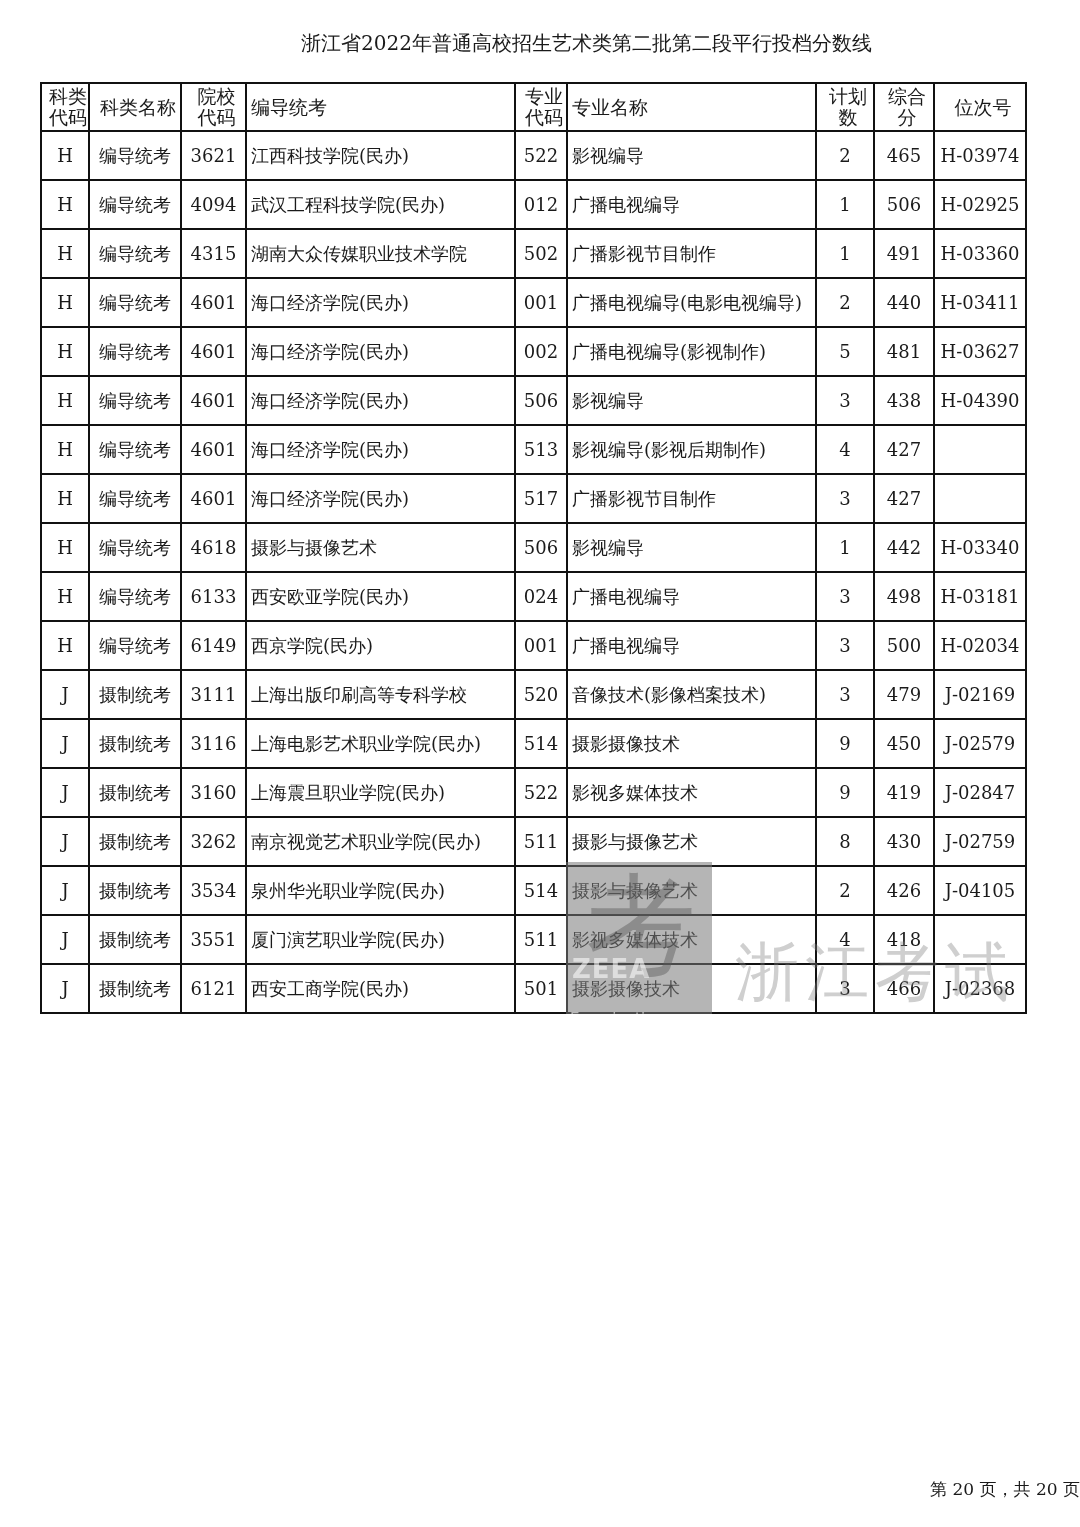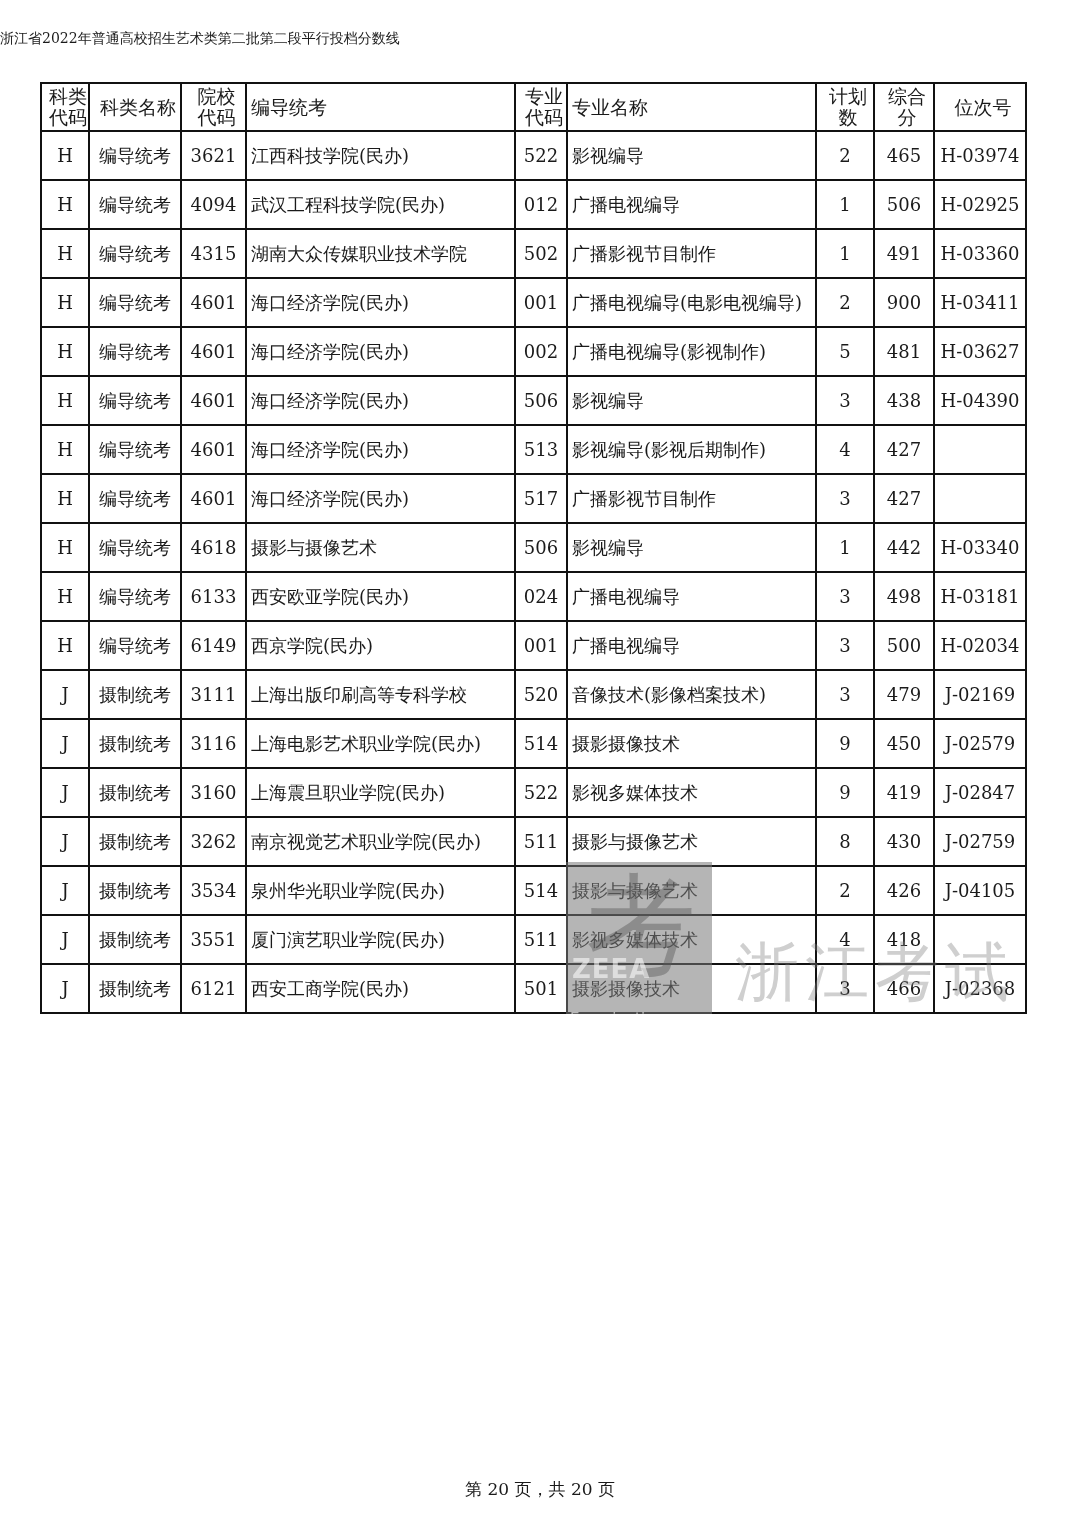--- a/index.html
+++ b/index.html
@@ -1,22 +1,22 @@
 <!DOCTYPE html>
 <html><head>
   <meta charset="utf-8">
   <style>
     html, body { margin: 0; padding: 0; background: #ffffff; }
     body {
       width: 1080px; height: 1527px; position: relative; overflow: hidden;
       font-family: "DejaVu Serif", "Liberation Serif", serif; color: #1a1a1a;
     }
     .title {
-      position: absolute; top: 30px; left: 0; width: 872px; text-align: left;
-      font-size: 14px; letter-spacing: 0px;
+      position: absolute; top: 30px; left: 0; width: 872px; text-align: right;
+      font-size: 20px; letter-spacing: 0px;
     }
     table.grid {
       position: absolute; top: 82px; left: 40px;
       border-collapse: collapse; table-layout: fixed;
       width: 985px;
       border: 2px solid #111;
     }
     table.grid th, table.grid td {
       border: 2px solid #111; padding: 0; font-weight: normal;
       font-size: 18px; line-height: 21px; vertical-align: middle;
@@ -37,21 +37,21 @@
     .wm-logo .glyph { position: absolute; left: 20px; top: 8px; font-size: 110px; line-height: 110px; color: rgba(90,90,90,0.45); }
     .wm-logo .zeea { position: absolute; left: 6px; top: 92px; font-size: 26px; font-weight: bold; letter-spacing: 1px; color: rgba(255,255,255,0.55); }
     .wm-logo .auth { position: absolute; left: 4px; top: 136px; font-size: 15px; color: rgba(255,255,255,0.6); margin-top: 12px; }
     .wm-text {
       position: absolute; left: 735px; top: 906px; font-size: 64px; line-height: 70px;
       color: rgba(130,130,130,0.38); font-family: "DejaVu Sans", sans-serif; letter-spacing: 6px;
       pointer-events: none;
       margin-top: 31px;
     }
     .footer {
-      position: absolute; top: 1478px; left: 0; width: 1080px; text-align: center; font-size: 17px;
+      position: absolute; top: 1478px; left: 0; width: 1080px; text-align: right; font-size: 17px;
     }
   </style>
 </head>
 <body>
 
 <div class="title">浙江省2022年普通高校招生艺术类第二批第二段平行投档分数线</div>
 
 <table class="grid">
   <colgroup>
     <col style="width:48px">
@@ -112,21 +112,21 @@
         <td class="c">H-03360</td>
       </tr>
       <tr>
         <td class="c">H</td>
         <td class="c">编导统考</td>
         <td class="c">4601</td>
         <td class="l">海口经济学院(民办)</td>
         <td class="c">001</td>
         <td class="l">广播电视编导(电影电视编导)</td>
         <td class="c">2</td>
-        <td class="c">900</td>
+        <td class="c">440</td>
         <td class="c">H-03411</td>
       </tr>
       <tr>
         <td class="c">H</td>
         <td class="c">编导统考</td>
         <td class="c">4601</td>
         <td class="l">海口经济学院(民办)</td>
         <td class="c">002</td>
         <td class="l">广播电视编导(影视制作)</td>
         <td class="c">5</td>

